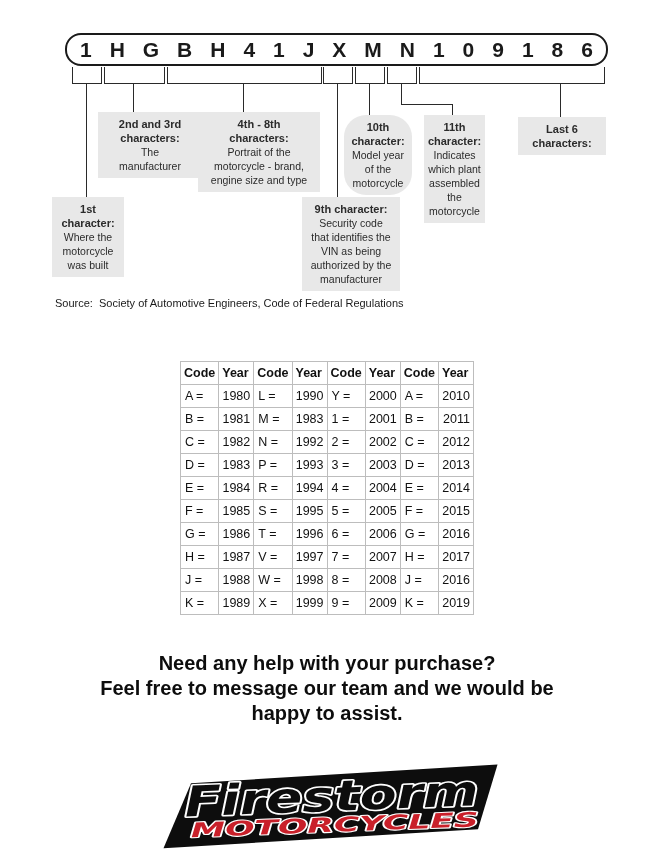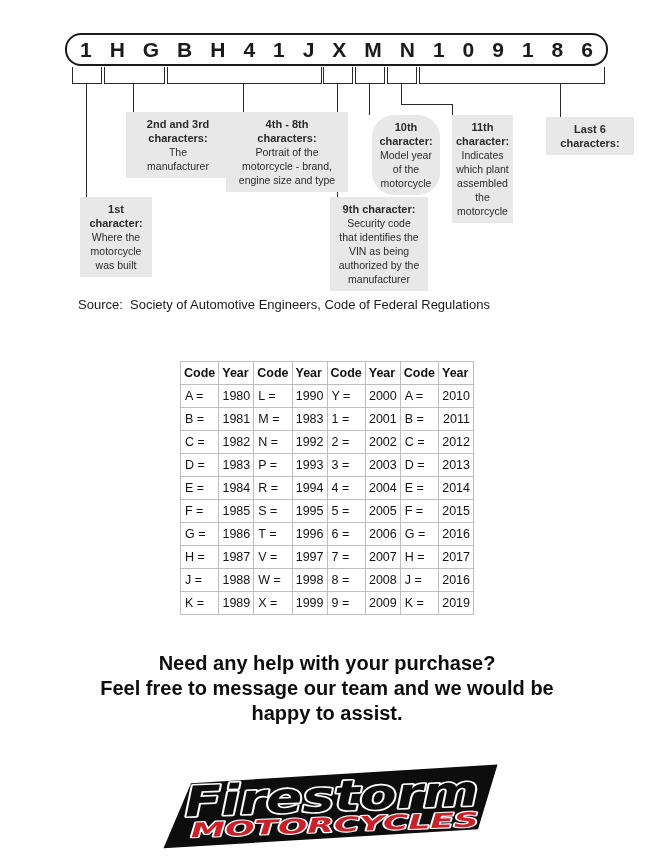--- a/index.html
+++ b/index.html
@@ -17,26 +17,26 @@
   }
   .vin-char{font-size:21px;font-weight:bold;color:#1a1a1a;line-height:1;}
   
   .bracket{position:absolute;top:67px;height:16px;
     border-left:1.5px solid #2a2a2a;border-right:1.5px solid #2a2a2a;border-bottom:1.5px solid #2a2a2a;}
   .stem{position:absolute;width:0;border-left:1.5px solid #2a2a2a;}
   .hseg{position:absolute;height:0;border-top:1.5px solid #2a2a2a;}
   
   .callout{
     position:absolute;background:#e8e8e8;box-sizing:border-box;
-    padding:5px 2px;text-align:center;color:#2b2b2b;margin-left:28px;
+    padding:5px 2px;text-align:center;color:#2b2b2b;
   }
   .c-title{font-weight:bold;font-size:11px;line-height:14px;white-space:pre-line;}
   .c-body{font-size:10.5px;line-height:14px;white-space:pre-line;}
   
-  .source{position:absolute;left:55px;top:297px;font-size:13px;color:#1a1a1a;white-space:pre;margin-left:23px;}
+  .source{position:absolute;left:55px;top:297px;font-size:11px;color:#1a1a1a;white-space:pre;}
   
   .yc-table-wrap{position:absolute;left:180px;top:361px;}
   table.yc{border-collapse:collapse;}
   table.yc th,table.yc td{
     border:1px solid #bdbdbd;height:23px;font-size:12.5px;color:#111;
     box-sizing:border-box;
   }
   table.yc th{font-weight:bold;text-align:left;padding:0 3px;}
   table.yc td.code{width:36px;text-align:left;padding-left:4px;}
   table.yc td.year{width:35px;text-align:right;padding-right:3px;}

